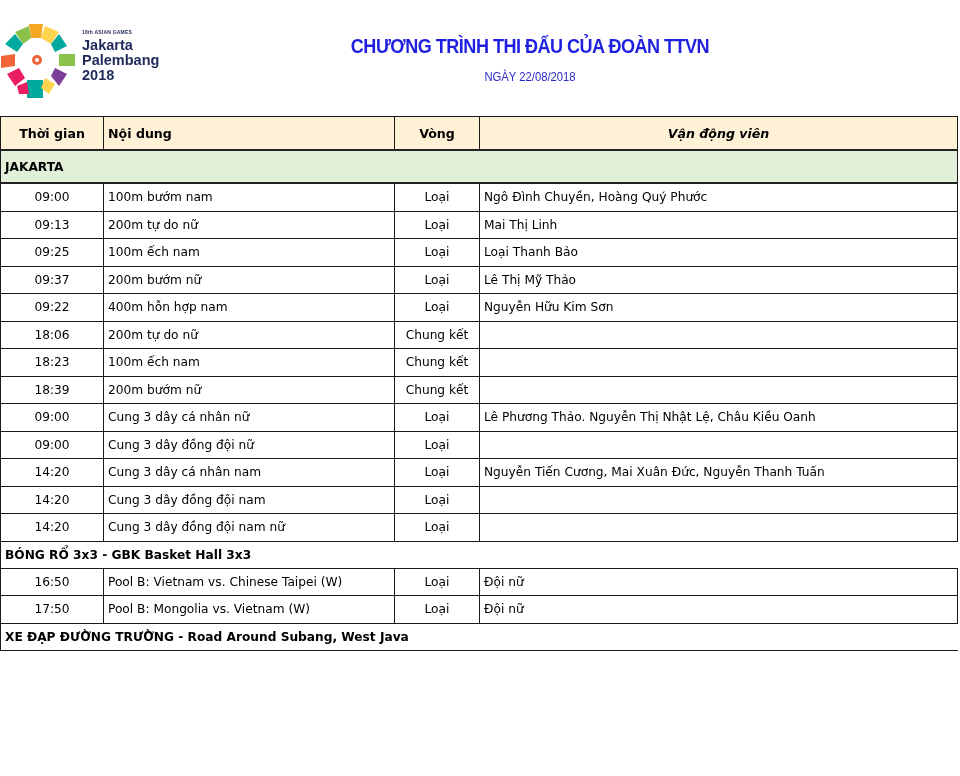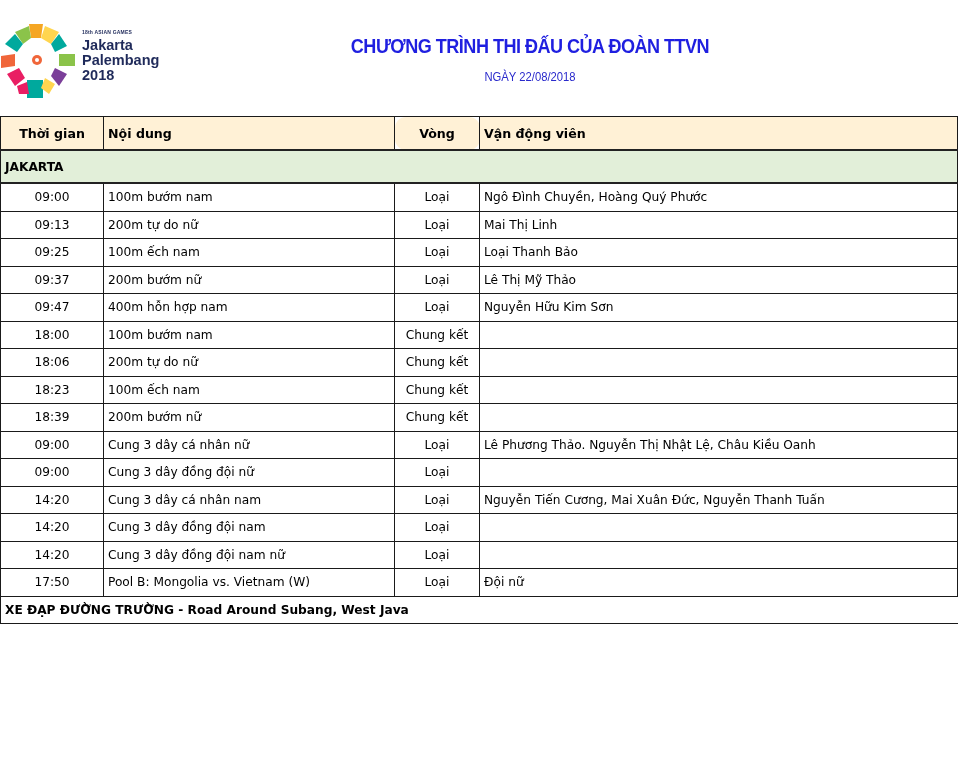--- a/index.html
+++ b/index.html
@@ -8,22 +8,22 @@
   .logo-text { position:absolute; left:82px; top:18px; color:#1f2a5a; font-family:"Liberation Sans", sans-serif; font-weight:bold; line-height:1; }
   .logo-small { font-size:5px; letter-spacing:0.2px; margin-bottom:3px; }
   .logo-big { font-size:14.5px; line-height:15px; }
   .title { position:absolute; left:300px; width:460px; top:34px; text-align:center; color:#1f1fe0; font-family:"Liberation Sans", sans-serif; font-weight:bold; font-size:21px; letter-spacing:-0.6px; transform:scaleX(0.86); }
   .subtitle { position:absolute; left:300px; width:460px; top:70px; text-align:center; color:#2a2acc; font-family:"Liberation Sans", sans-serif; font-size:12.5px; transform:scaleX(0.9); }
   table.sched { position:absolute; left:0; top:116px; width:958px; border-collapse:collapse; table-layout:fixed; font-size:12.2px;padding-left:12px; }
   table.sched td, table.sched th { border:1.5px solid #1a1a1a; padding:0 4px; white-space:nowrap; overflow:hidden; }
   table.sched th { background:#fff1d6; font-weight:bold; height:32px; font-size:12.6px; }
   .c-time { width:94px; text-align:center; }
   .c-event { width:282px; text-align:left; }
-  .c-round { width:76px; text-align:center;border-radius:11px; }
-  .c-ath { text-align:left; }
+  .c-round { width:76px; text-align:center; }
+  .c-ath { text-align:center;font-style:italic; }
   tr.city td { background:#e2efd9; font-weight:bold; height:31px; border-top:2.5px solid #222; border-bottom:2.5px solid #222; }
   tr.sport td { font-weight:bold; height:26px; border-left:1.5px solid #1a1a1a; border-right:none; }
   tr.data td { height:26.5px; }
 </style>
 </head>
 <body>
 
 <div class="logo">
   <svg width="80" height="92" viewBox="0 0 80 92">
     <g transform="translate(37,46)">
@@ -86,30 +86,24 @@
         <td class="c-round">Loại</td>
         <td>Loại Thanh Bảo</td>
       </tr>
     <tr class="data">
         <td class="c-time">09:37</td>
         <td>200m bướm nữ</td>
         <td class="c-round">Loại</td>
         <td>Lê Thị Mỹ Thảo</td>
       </tr>
     <tr class="data">
-        <td class="c-time">09:47</td>
+        <td class="c-time">09:22</td>
         <td>400m hỗn hợp nam</td>
         <td class="c-round">Loại</td>
         <td>Nguyễn Hữu Kim Sơn</td>
-      </tr>
-    <tr class="data">
-        <td class="c-time">18:00</td>
-        <td>100m bướm nam</td>
-        <td class="c-round">Chung kết</td>
-        <td></td>
       </tr>
     <tr class="data">
         <td class="c-time">18:06</td>
         <td>200m tự do nữ</td>
         <td class="c-round">Chung kết</td>
         <td></td>
       </tr>
     <tr class="data">
         <td class="c-time">18:23</td>
         <td>100m ếch nam</td>
@@ -147,20 +141,29 @@
         <td class="c-round">Loại</td>
         <td></td>
       </tr>
     <tr class="data">
         <td class="c-time">14:20</td>
         <td>Cung 3 dây đồng đội nam nữ</td>
         <td class="c-round">Loại</td>
         <td></td>
       </tr>
 
+    <tr class="sport">
+      <td colspan="4">BÓNG RỔ 3x3 - GBK Basket Hall 3x3</td>
+    </tr>
+    <tr class="data">
+        <td class="c-time">16:50</td>
+        <td>Pool B: Vietnam  vs. Chinese Taipei (W)</td>
+        <td class="c-round">Loại</td>
+        <td>Đội nữ</td>
+      </tr>
     <tr class="data">
         <td class="c-time">17:50</td>
         <td>Pool B: Mongolia vs. Vietnam (W)</td>
         <td class="c-round">Loại</td>
         <td>Đội nữ</td>
       </tr>
 
     <tr class="sport">
       <td colspan="4">XE ĐẠP ĐƯỜNG TRƯỜNG - Road Around Subang, West Java</td>
     </tr>

